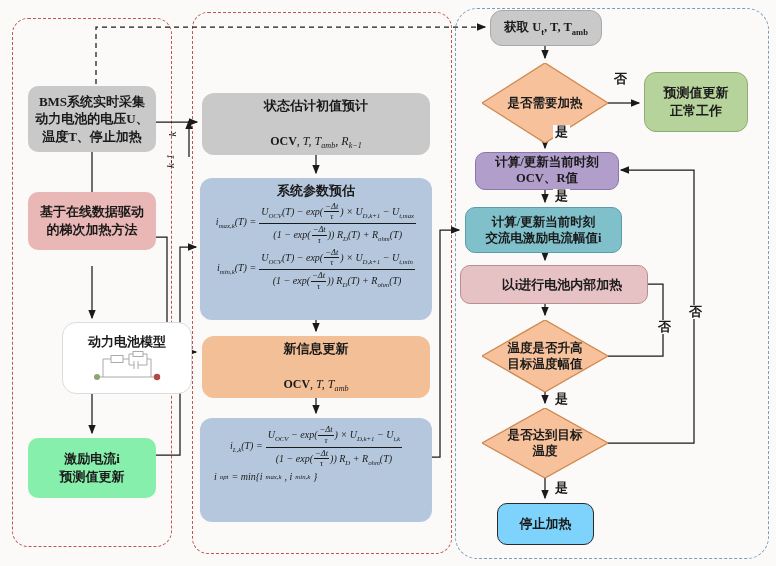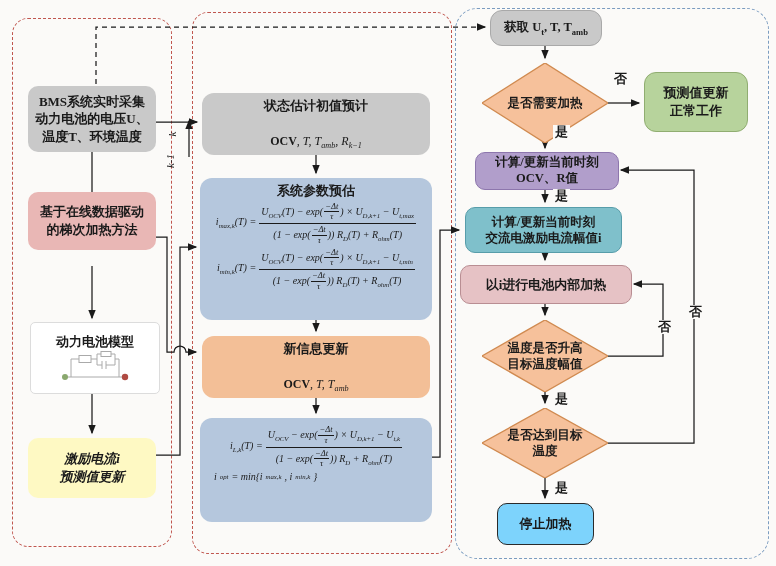--- a/index.html
+++ b/index.html
@@ -6,28 +6,28 @@
   #canvas{position:relative;width:776px;height:566px;background:#fbfaf8;overflow:hidden;
           font-family:"Liberation Serif",serif;color:#1a1a1a;}
   .panel{position:absolute;border-radius:16px;}
   .panel.red{border:1.6px dashed #c0564f;}
   .panel.blue{border:1.6px dashed #7b9cc0;border-radius:22px;}
   .bx{position:absolute;display:flex;flex-direction:column;align-items:center;justify-content:center;
       text-align:center;border-radius:10px;font-weight:700;font-size:13px;line-height:1.35;}
   .gray{background:#c9c9c9;}
   .grayR{background:#c9c9c9;border:1px solid #a9a9a9;border-radius:12px;}
   .pinkL{background:#e9b7b5;}
-  .whiteB{background:#ffffff;border:1.5px solid #dcdcdc;border-radius:5px;}
-  .purpleL{background:#fef9c3;font-style:italic;}
+  .whiteB{background:#ffffff;border:1.5px solid #dcdcdc;border-radius:14px;margin-left:32px;}
+  .purpleL{background:#86efac;}
   .blueM{background:#b5c7dd;border-radius:12px;}
   .orangeM{background:#f3bf97;border-radius:12px;}
   .greenR{background:#b7d39c;border:1px solid #90ad71;border-radius:12px;}
   .purpleR{background:#b19ecb;border:1px solid #8d76ad;border-radius:10px;}
   .tealR{background:#7fc0cb;border:1px solid #579daa;border-radius:10px;}
-  .pinkR{background:#e6c2c5;border:1px solid #b98e93;border-radius:10px;}
+  .pinkR{background:#e6c2c5;border:1px solid #b98e93;border-radius:10px;padding-left:16px;}
   .cyanR{background:#7dd3fc;border:1.3px solid #2a2a2a;border-radius:10px;}
   .diamond{position:absolute;}
   .diamond svg{position:absolute;inset:0;width:100%;height:100%;}
   .diamond polygon{fill:#f6c19b;stroke:#d08a50;stroke-width:1.4;vector-effect:non-scaling-stroke;}
   .dtext{position:absolute;inset:0;display:flex;flex-direction:column;align-items:center;justify-content:center;
          text-align:center;font-weight:700;font-size:12.5px;line-height:1.3;}
   .lab{position:absolute;font-weight:700;font-size:13px;background:#fbfaf8;padding:0 2px;line-height:1.1;}
   .rotlab{position:absolute;font-style:italic;font-size:11px;transform:rotate(-90deg);transform-origin:center;}
   #wires{position:absolute;inset:0;pointer-events:none;}
   .fm{display:flex;align-items:center;justify-content:center;gap:3px;
@@ -92,21 +92,21 @@
 
       <path d="M608 356 H663 V284 H634" marker-end="url(#ah)"></path>
 
       <path d="M608 443 H694 V170 H621" marker-end="url(#ah)"></path>
     </g>
   </svg>
 
   <div class="bx gray" style="left:28px;top:86px;width:128px;height:66px;">
     <div>BMS系统实时采集</div>
     <div>动力电池的电压U、</div>
-    <div>温度T、环境温度</div>
+    <div>温度T、停止加热</div>
   </div>
 
   <div class="bx pinkL" style="left:28px;top:192px;width:128px;height:58px;">
     <div>基于在线数据驱动</div>
     <div>的梯次加热方法</div>
   </div>
 
   <div class="bx whiteB" style="left:30px;top:322px;width:128px;height:70px;">
     <div>动力电池模型</div>
     <svg width="84" height="32" viewBox="0 0 84 32">

